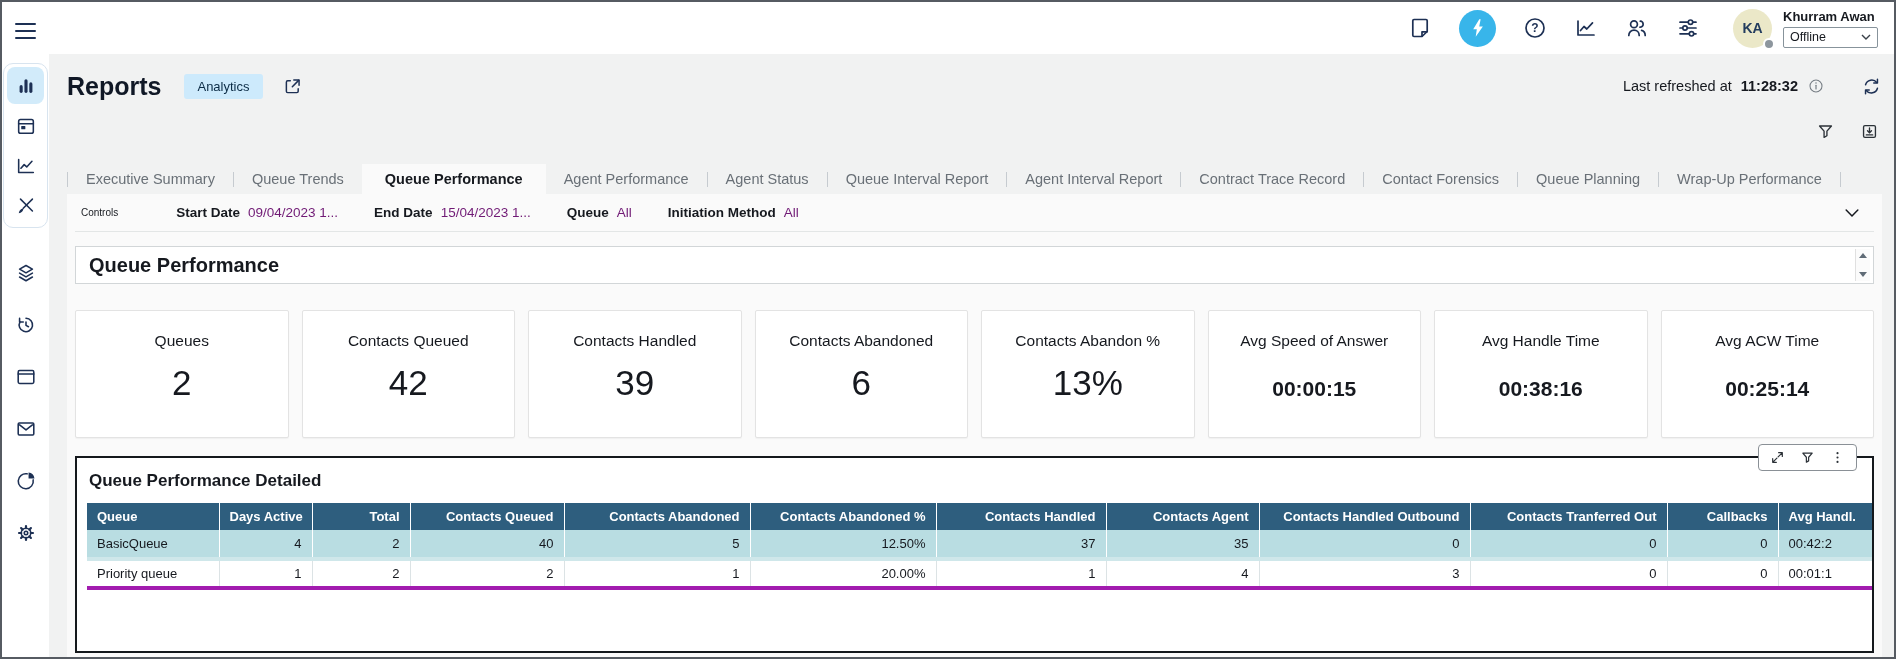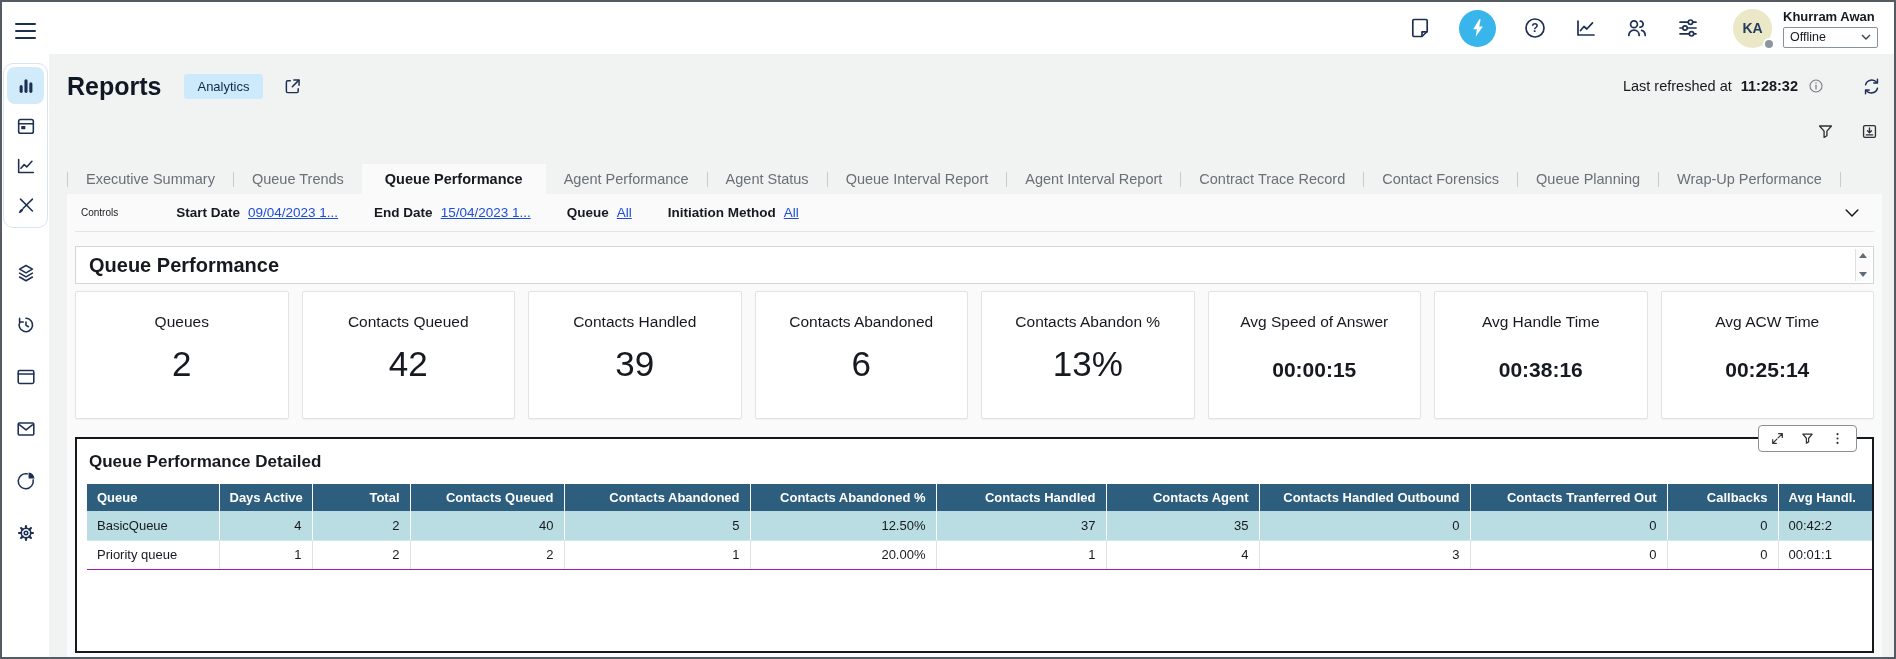--- a/index.html
+++ b/index.html
@@ -53,45 +53,45 @@
   .tab.active { background: #fafafa; color: #16191f; font-weight: bold; padding: 7px 23px 0 23px; }
   .tab-sep { width: 1px; height: 15px; background: #c6cbd0; align-self: center; }
 
   
   .content { flex: 1; background: #fafafa; display: flex; flex-direction: column; min-height: 0; padding: 0 8px 4px 8px; }
   .controls-row { flex: 0 0 38px; display: flex; align-items: center; border-bottom: 1px solid #e3e6e6; padding: 0 12px 0 6px; }
   .controls-label { font-size: 10px; margin-right: 58px; }
   .filters { display: flex; gap: 36px; }
   .filter { display: flex; gap: 8px; align-items: baseline; font-size: 13.5px; cursor: pointer; }
   .f-label { font-weight: bold; }
-  .f-value { color: #1d4ed8; text-decoration: underline; }
+  .f-value { color: #701a75; }
   .controls-chevron { margin-left: auto; cursor: pointer; }
 
   .section-strip { margin-top: 14px; background: #fff; border: 1px solid #d2d6d8; height: 38px; display: flex; align-items: center; padding: 0 3px 0 13px; flex: 0 0 38px; }
   .section-title { font-size: 20px; font-weight: bold; flex: 1; }
   .spinner { width: 15px; height: 32px; display: flex; flex-direction: column; justify-content: space-between; align-items: center; padding: 4px 0; background: #fbfbfb; border-left: 1px solid #e0e0e0; cursor: pointer; }
   .spin-up { width: 0; height: 0; border-left: 4px solid transparent; border-right: 4px solid transparent; border-bottom: 5px solid #5f6b76; }
   .spin-down { width: 0; height: 0; border-left: 4px solid transparent; border-right: 4px solid transparent; border-top: 5px solid #5f6b76; }
 
-  .kpi-row { display: flex; gap: 13px; margin-top: 7px; flex: 0 0 128px; }
+  .kpi-row { display: flex; gap: 13px; margin-top: 26px; flex: 0 0 128px; }
   .card { flex: 1; background: #fff; border: 1px solid #e3e3e3; border-radius: 2px; display: flex; flex-direction: column; align-items: center; box-shadow: 0 1px 1px rgba(0,0,0,0.04); }
   .card-label { margin-top: 21px; font-size: 15.5px; }
   .card-value { margin-top: 13px; font-size: 35px; }
   .card-value.time { font-size: 21px; font-weight: bold; margin-top: 27px; }
 
   .panel-wrap { position: relative; flex: 1; margin-top: 18px; min-height: 0; }
   .detail-panel { height: 100%; background: #fff; border: 2px solid #14181c; overflow: hidden; padding: 13px 0 0 10px; }
   .mini-toolbar { position: absolute; top: -12px; right: 17px; background: #fff; border: 1px solid #8a9096; border-radius: 4px; display: flex; align-items: center; gap: 15px; padding: 5px 11px; z-index: 2; }
   .mini-toolbar .mt-icon { cursor: pointer; }
   .detail-title { font-size: 17px; font-weight: bold; margin: 0 0 12px 2px; }
   table.perf { border-collapse: collapse; table-layout: fixed; width: 1850px; font-size: 13px; }
   table.perf th { background: #2e5e7e; color: #fff; font-weight: bold; height: 27px; border-right: 1px solid rgba(255,255,255,0.45); padding: 0 10px; white-space: nowrap; overflow: hidden; text-align: right; cursor: pointer; }
   table.perf th.first { text-align: left; }
   table.perf th.last { text-align: left; border-right: none; }
-  table.perf td { height: 29px; border-right: 1px solid #dce3e5; border-bottom: 1px solid #a21caf; padding: 0 10px; white-space: nowrap; overflow: hidden; text-align: right; }
+  table.perf td { height: 29px; border-right: 1px solid #dce3e5; border-bottom: 4px solid #a21caf; padding: 0 10px; white-space: nowrap; overflow: hidden; text-align: right; }
   table.perf td.first { text-align: left; }
   table.perf td.last { text-align: left; border-right: none; }
   table.perf tr.hl td { background: #b9dde2; border-right-color: rgba(255,255,255,0.75); border-bottom-color: #cfe7ea; }
 </style>
 </head>
 <body>
 
 <div class="frame">
 
   <div class="topbar">

